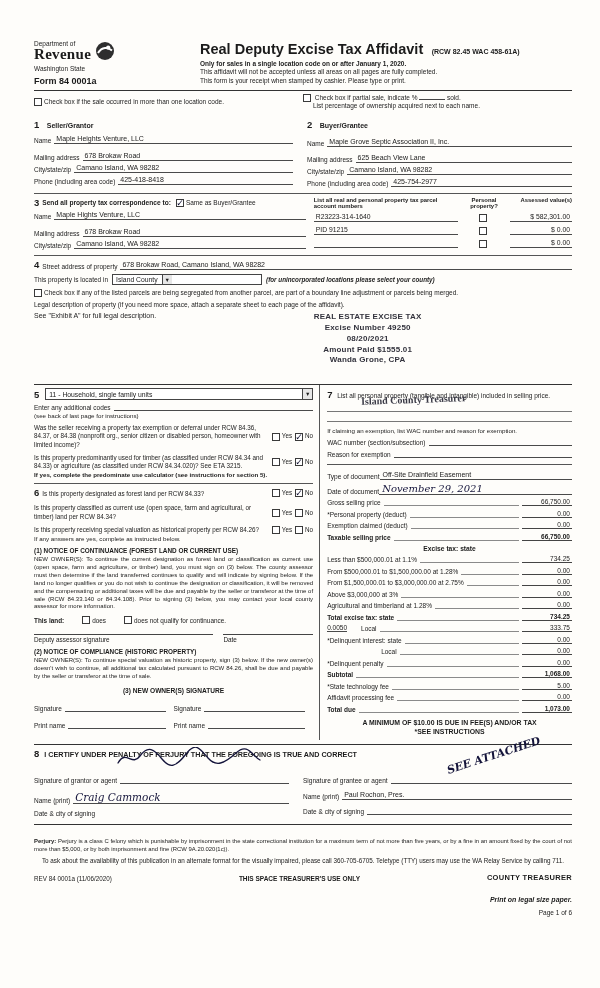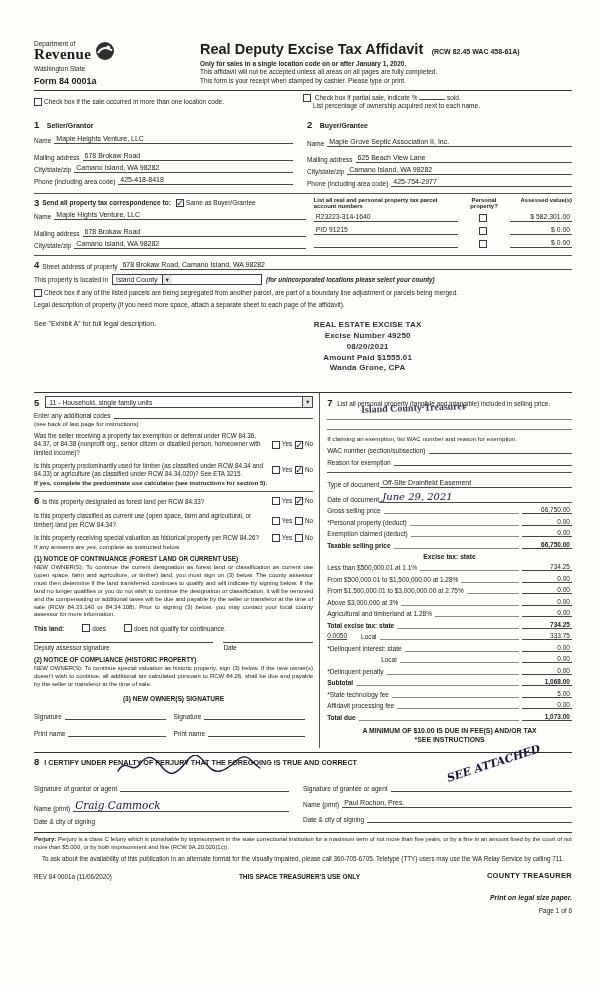--- a/index.html
+++ b/index.html
@@ -65,21 +65,21 @@
   
   .s4 { border-top:1px solid #555; margin-top:6px; padding-top:3px; }
   .loc-row { display:flex; align-items:center; margin-top:4px; font-size:6.5px; }
   .dropdown { display:inline-flex; align-items:center; border:1px solid #444; background:#fff;
               height:11px; font-size:6.8px; padding-left:3px; margin:0 4px; }
   .dd-arrow { width:10px; height:100%; border-left:1px solid #444; display:flex; align-items:center;
               justify-content:center; font-size:5.5px; background:#e7e7e7; margin-left:4px; }
   .county-note { font-style:italic; font-weight:bold; font-size:6.3px; }
   .seg-row { display:flex; align-items:flex-start; margin-top:4px; font-size:6.5px; }
   .legal-label { font-size:6.5px; margin-top:4px; }
-  .legal-box { position:relative; height:72px; margin-top:10px; }
+  .legal-box { position:relative; height:72px; margin-top:2px; }
   .legal-text { font-size:7px; position:absolute; left:0; top:2px; }
   .stampbox { position:absolute; left:52%; top:2px; text-align:center; font-size:8px; font-weight:bold;
               color:#33333d; line-height:1.35; letter-spacing:.2px; }
 
   
   .two { display:flex; border-top:1.5px solid #333; margin-top:2px; }
   .col-l { width:53%; padding:3px 6px 3px 0; }
   .col-r { width:47%; border-left:1px solid #555; padding:3px 0 3px 7px; }
 
   .ddrow { display:flex; align-items:center; }
@@ -125,21 +125,21 @@
   .s8head { font-size:7.2px; font-weight:bold; }
   .s8cols { display:flex; margin-top:2px; }
   .s8cols .half { width:50%; padding-right:14px; position:relative; }
   .s8cols .half.rt { padding-right:0; }
   .sigsvg { position:absolute; left:80px; top:-14px; }
   .see-attached { position:absolute; right:30px; top:-12px; transform:rotate(-18deg);
                   font-family:"DejaVu Serif", serif; font-style:italic; font-weight:bold;
                   font-size:11px; color:#14143a; }
 
   
-  .footer { border-top:1.5px solid #333; margin-top:7px; padding-top:3px; }
+  .footer { border-top:1.5px solid #333; margin-top:7px; padding-top:13px; }
   .perjury { font-size:5.9px; line-height:1.3; text-align:justify; }
   .altfmt { font-size:6.3px; line-height:1.3; text-align:center; margin-top:4px; }
   .botrow { display:flex; justify-content:space-between; align-items:flex-end; margin-top:8px; }
   .botrow .rev { font-size:6.3px; }
   .botrow .tspace { font-size:6.5px; font-weight:bold; }
   .botrow .ctreas { font-size:7.5px; font-weight:bold; letter-spacing:.3px; }
   .legalsize { text-align:right; font-size:7px; font-weight:bold; font-style:italic; margin-top:14px; }
   .pageno { text-align:right; font-size:6.5px; margin-top:6px; }
 </style>
 </head>
@@ -454,21 +454,21 @@
             </div>
       </div>
 
       <div style="border-top:1px solid #555;margin-top:6px;padding-top:3px;">
         <div class="docrow">
           <span>Type of document</span>
           <span class="dval">Off-Site Drainfield Easement</span>
         </div>
         <div class="docrow">
           <span>Date of document</span>
-          <span class="dval hand" style="font-size:10px;">June 29, 2021</span>
+          <span class="dval hand" style="font-size:10px;">November 29, 2021</span>
         </div>
 
         <div class="trow">
               <span class="tlabel">Gross selling price</span>
               <span class="tfill"></span>
               <span class="tval">66,750.00</span>
             </div>
         <div class="trow">
               <span class="tlabel">*Personal property (deduct)</span>
               <span class="tfill"></span>

